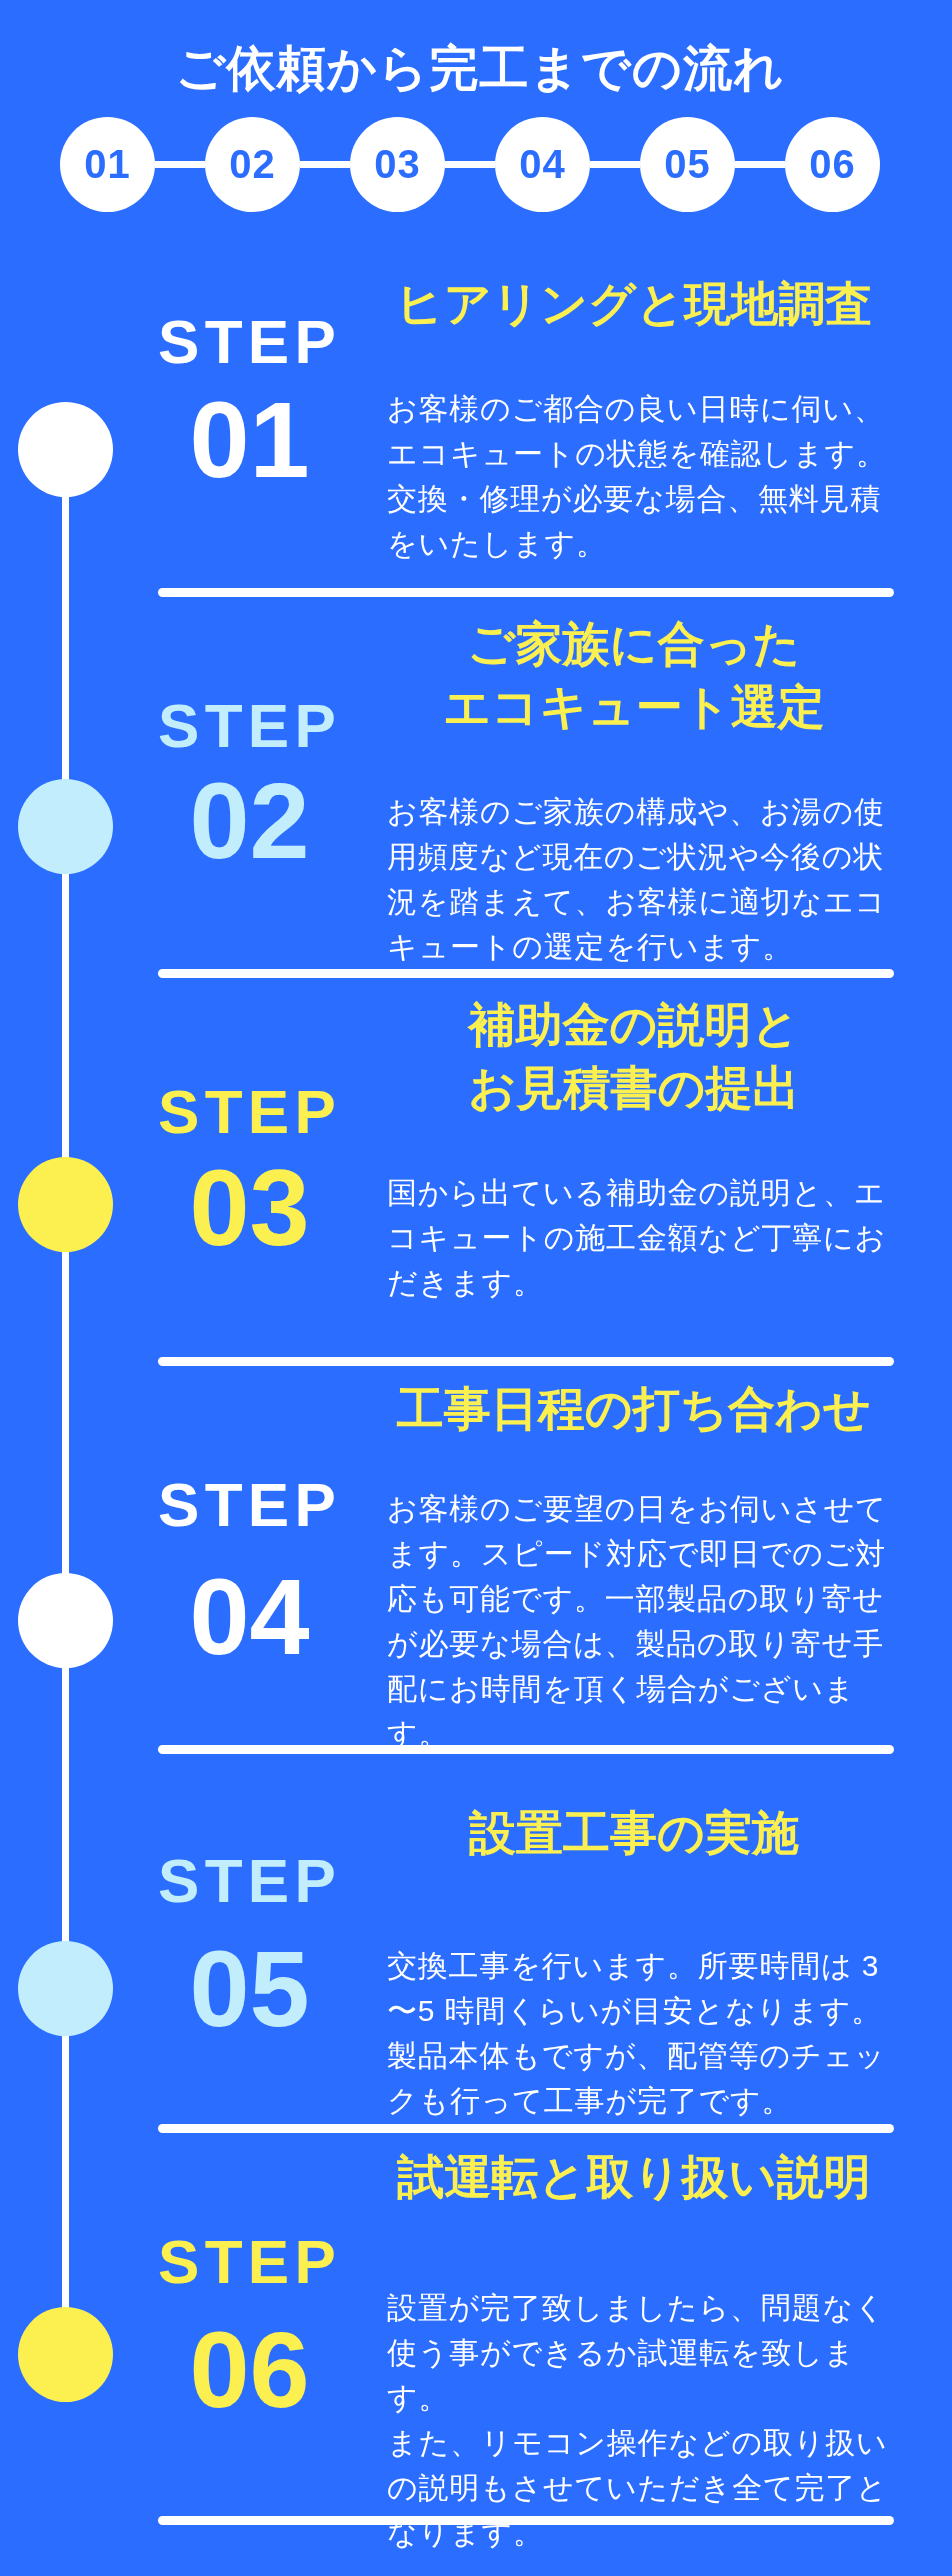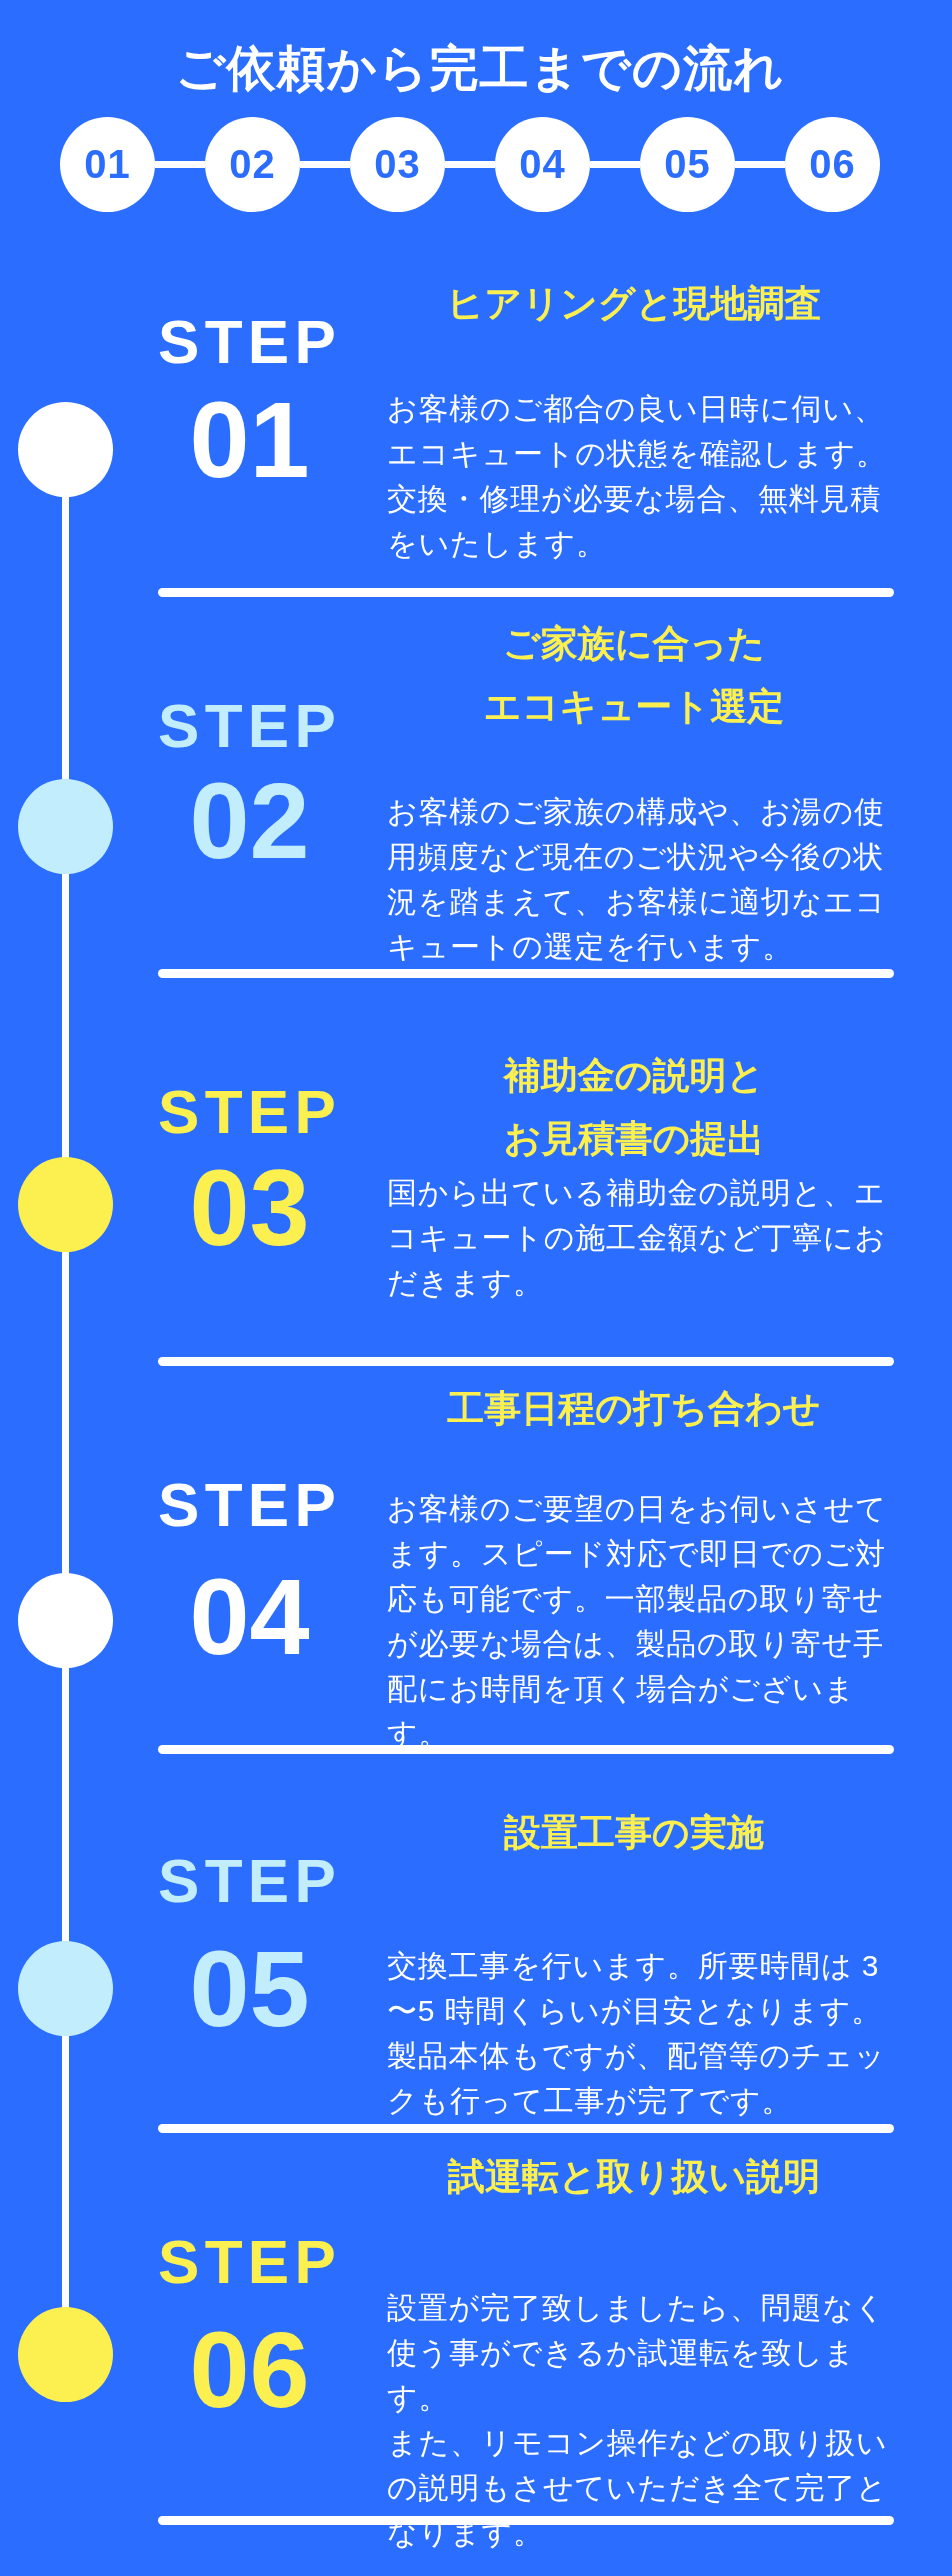--- a/index.html
+++ b/index.html
@@ -88,21 +88,21 @@
     line-height:108px;
     font-weight:700;
   }
   .c-white{color:var(--text-white);}
   .c-lblue{color:var(--accent-light-blue);}
   .c-yellow{color:var(--accent-yellow);}
   .heading{
     position:absolute;
     left:387px; width:494px;
     text-align:center;
-    font-size:37px;
+    font-size:47px;
     line-height:63px;
     font-weight:700;
     color:var(--accent-yellow);
   }
   .body-text{
     position:absolute;
     left:387px; width:510px;
     font-size:30px;
     line-height:45px;
     font-weight:500;
@@ -185,21 +185,21 @@
     <div class="body-text" style="top:749px;">
       <div>お客様のご家族の構成や、お湯の使</div>
       <div>用頻度など現在のご状況や今後の状</div>
       <div>況を踏まえて、お客様に適切なエコ</div>
       <div>キュートの選定を行います。</div>
     </div>
   </section>
   <div class="divider" style="top:969px;"></div>
 
   <section>
-    <h2 class="heading" style="top:1044px;">
+    <h2 class="heading" style="top:993px;">
       <span>補助金の説明と</span><br>
       <span>お見積書の提出</span>
     </h2>
     <div class="step-label c-yellow" style="top:1081px;">STEP</div>
     <div class="step-number c-yellow" style="top:1154px;">03</div>
     <div class="body-text" style="top:1130px;">
       <div>国から出ている補助金の説明と、エ</div>
       <div>コキュートの施工金額など丁寧にお</div>
       <div>だきます。</div>
     </div>

